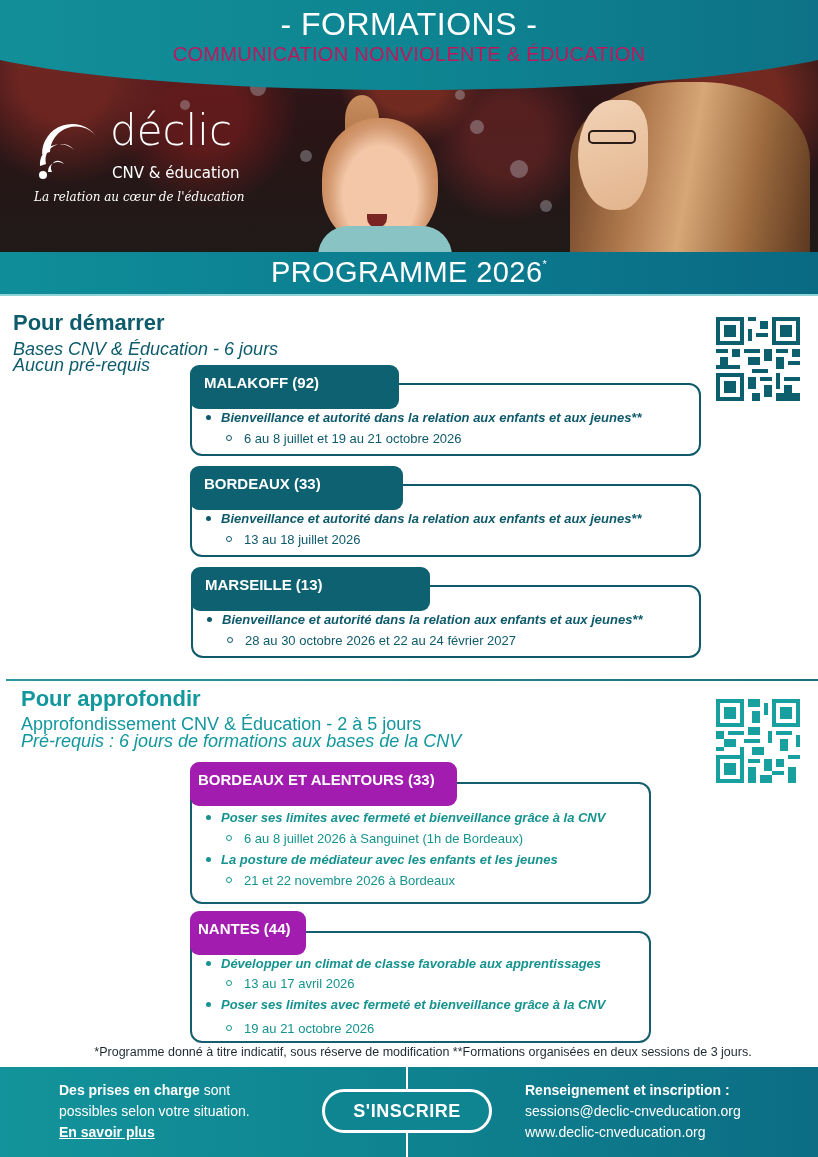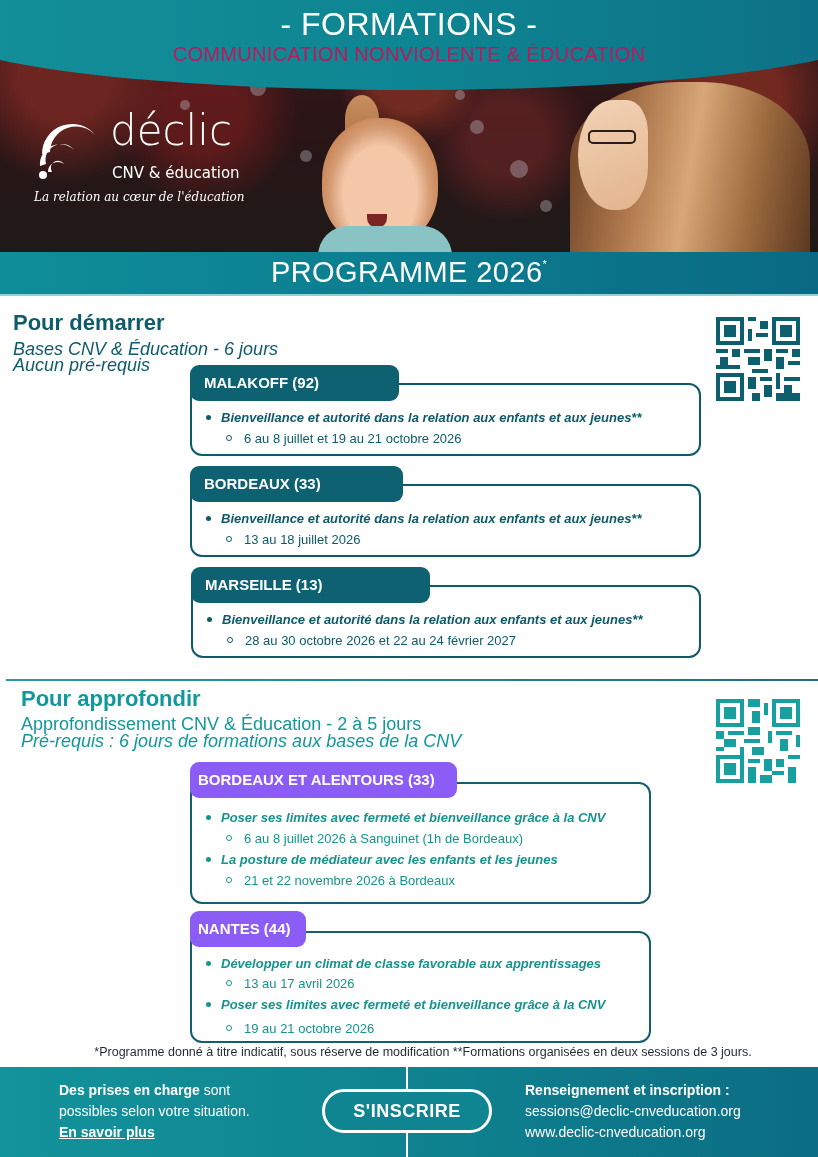--- a/index.html
+++ b/index.html
@@ -81,25 +81,25 @@
 
   .qr { position: absolute; width: 84px; height: 84px; }
 
   .divider { position: absolute; left: 6px; top: 679px; width: 812px; height: 2px; background: linear-gradient(90deg, #2a9aa0, #1d6f7d); }
 
   .card { position: absolute; }
   .card-box {
     position: absolute; left: 0; border: 2px solid #0e5a6b; border-radius: 12px; background: #fff;
   }
   .card-tab {
-    position: absolute; left: 0; top: 0; height: 36px; border-radius: 9px;
+    position: absolute; left: 0; top: 0; height: 44px; border-radius: 9px;
     color: #ffffff; font-weight: 700; font-size: 15px; padding: 9px 14px 0 14px; white-space: nowrap;
   }
   .dark .card-tab { background: #0e6171; }
-  .teal .card-tab { background: #8b5cf6; }
+  .teal .card-tab { background: #a21caf; }
   .teal .card-box { border-color: #155e6d; }
 
   .course { position: absolute; left: 16px; font-size: 13px; white-space: nowrap; }
   .course .bullet { display: inline-block; width: 5px; height: 5px; border-radius: 50%; margin-right: 10px; vertical-align: 2px; }
   .course .ctitle { font-style: italic; font-weight: 700; }
   .cdate { position: absolute; left: 36px; font-size: 13px; white-space: nowrap; }
   .cdate .ring { display: inline-block; width: 6px; height: 6px; border-radius: 50%; border: 1.2px solid; margin-right: 12px; vertical-align: 2px; }
   .dark .course, .dark .cdate { color: #0e5a6b; }
   .dark .course .bullet { background: #0e5a6b; }
   .dark .cdate .ring { border-color: #0e5a6b; }

